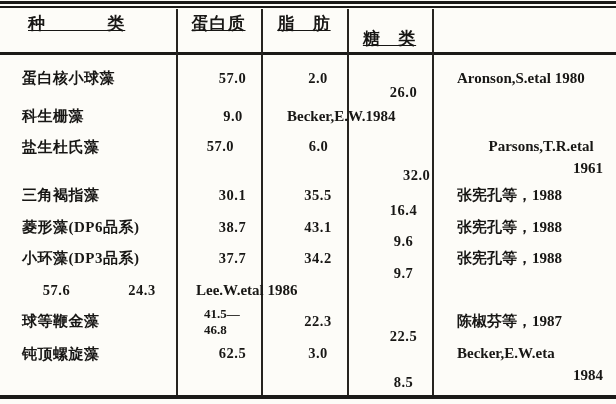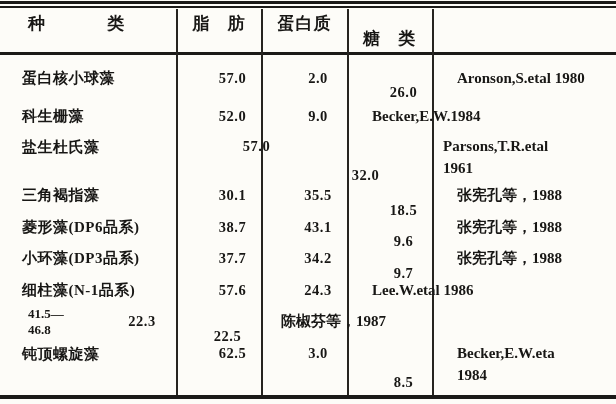--- a/index.html
+++ b/index.html
@@ -23,21 +23,21 @@
   .vline { position:absolute; top:9px; height:386px; width:2px; background:#262420; }
   .vline.v1 { left:176px; } .vline.v2 { left:261px; }
   .vline.v3 { left:347px; } .vline.v4 { left:432px; }
 
   
   .c-species { width:176px; } .c-protein { width:85px; }
   .c-fat { width:86px; } .c-sugar { width:85px;margin-top:29px; } .c-ref { width:184px; }
 
   
   .header { position:absolute; top:9px; left:0; width:616px; height:29px;
-            display:flex; font-weight:bold; font-size:17px; letter-spacing:1px; }
+            display:flex; font-weight:bold; font-size:17px; letter-spacing:1px;text-decoration:underline; }
   .hcell { display:flex; align-items:center; justify-content:center; white-space:pre; }
   .hcell.c-species { justify-content:flex-start; padding-left:28px; word-spacing:56px; }
   .hcell.c-fat, .hcell.c-sugar { word-spacing:12px; }
   .hcell.c-ref { word-spacing:30px; }
 
   
   .tbody { position:absolute; top:55px; left:0; width:616px; }
   .row { display:flex; }
   .row.r1 { height:46px; } .row.r2 { height:30px;align-items:center; } .row.r3 { height:49px;gap:24px; }
   .row.r4 { height:31px; } .row.r5 { height:32px; } .row.r6 { height:31px; }
@@ -46,103 +46,103 @@
   .cell { display:flex; align-items:center; font-weight:bold;padding-left:28px; }
   .cell.species { padding-left:22px; font-size:15px; letter-spacing:0.5px; }
   .cell.num { justify-content:center; font-size:14.5px; letter-spacing:0.5px; }
   .cell.num.range { font-size:13px; letter-spacing:0; }
   .cell.ref { padding-left:25px; font-size:15px; }
 
   .row.tall .cell { align-items:flex-start; }
   .row.r3 .cell { padding-top:7px; }
   .row.r9 .cell { padding-top:8px; }
   .row.tall .cell.ref { display:block; }
-  .ref2 { padding-right:13px; margin-top:5px; font-size:15px; font-weight:bold; }
+  .ref2 { text-align:right; padding-right:13px; margin-top:5px; font-size:15px; font-weight:bold; }
 </style>
 </head>
 <body>
 
 <div class="table">
 
   <div class="rule top1"></div>
   <div class="rule top2"></div>
   <div class="rule head"></div>
   <div class="rule bottom"></div>
 
   <div class="vline v1"></div>
   <div class="vline v2"></div>
   <div class="vline v3"></div>
   <div class="vline v4"></div>
 
   <div class="header">
     <div class="hcell c-species">种 类</div>
+    <div class="hcell c-protein">蛋白质</div>
     <div class="hcell c-fat">脂 肪</div>
-    <div class="hcell c-protein">蛋白质</div>
     <div class="hcell c-sugar">糖 类</div>
   </div>
 
   <div class="tbody">
 
     <div class="row r1">
       <div class="cell species c-species">蛋白核小球藻</div>
       <div class="cell num c-protein">57.0</div>
       <div class="cell num c-fat">2.0</div>
       <div class="cell num c-sugar">26.0</div>
       <div class="cell ref c-ref">Aronson,S.etal 1980</div>
     </div>
 
     <div class="row r2">
       <div class="cell species c-species">科生栅藻</div>
-      <div class="cell num c-protein">52.0</div>
       <div class="cell num c-fat">9.0</div>
       <div class="cell ref c-ref">Becker,E.W.1984</div>
     </div>
 
     <div class="row r3 tall">
       <div class="cell species c-species">盐生杜氏藻</div>
       <div class="cell num c-protein">57.0</div>
+      <div class="cell num c-fat">6.0</div>
       <div class="cell num c-sugar">32.0</div>
       <div class="cell ref c-ref">
         <div class="ref-main">Parsons,T.R.etal</div>
         <div class="ref2">1961</div>
       </div>
     </div>
 
     <div class="row r4">
       <div class="cell species c-species">三角褐指藻</div>
       <div class="cell num c-protein">30.1</div>
       <div class="cell num c-fat">35.5</div>
-      <div class="cell num c-sugar">18.5</div>
+      <div class="cell num c-sugar">16.4</div>
       <div class="cell ref c-ref">张宪孔等，1988</div>
     </div>
 
     <div class="row r5">
       <div class="cell species c-species">菱形藻(DP6品系)</div>
       <div class="cell num c-protein">38.7</div>
       <div class="cell num c-fat">43.1</div>
       <div class="cell num c-sugar">9.6</div>
       <div class="cell ref c-ref">张宪孔等，1988</div>
     </div>
 
     <div class="row r6">
       <div class="cell species c-species">小环藻(DP3品系)</div>
       <div class="cell num c-protein">37.7</div>
       <div class="cell num c-fat">34.2</div>
       <div class="cell num c-sugar">9.7</div>
       <div class="cell ref c-ref">张宪孔等，1988</div>
     </div>
 
     <div class="row r7">
-      <div class="cell species c-species">细柱藻(N-1品系)</div>
       <div class="cell num c-protein">57.6</div>
       <div class="cell num c-fat">24.3</div>
       <div class="cell ref c-ref">Lee.W.etal 1986</div>
     </div>
 
     <div class="row r8">
+      <div class="cell species c-species">球等鞭金藻</div>
       <div class="cell num range c-protein">41.5—46.8</div>
       <div class="cell num c-fat">22.3</div>
       <div class="cell num c-sugar">22.5</div>
       <div class="cell ref c-ref">陈椒芬等，1987</div>
     </div>
 
     <div class="row r9 tall">
       <div class="cell species c-species">钝顶螺旋藻</div>
       <div class="cell num c-protein">62.5</div>
       <div class="cell num c-fat">3.0</div>

